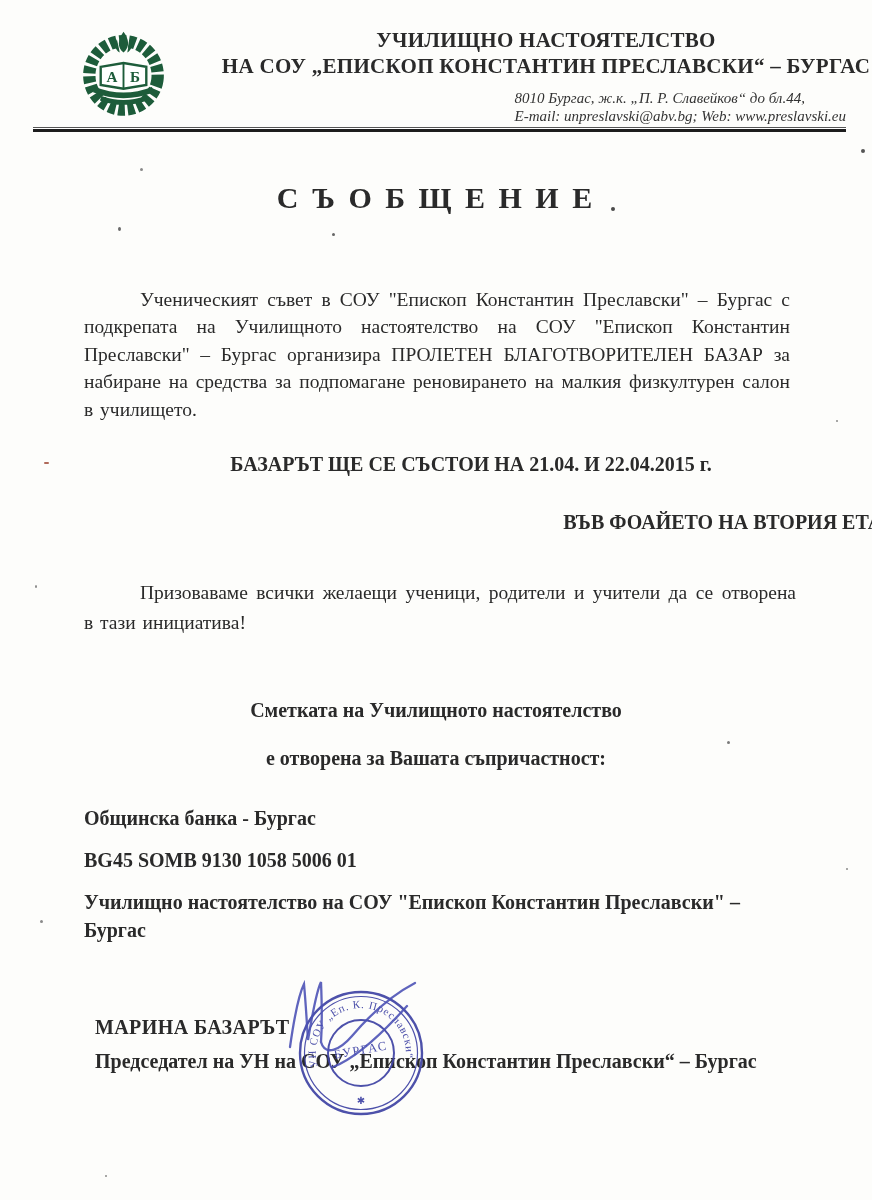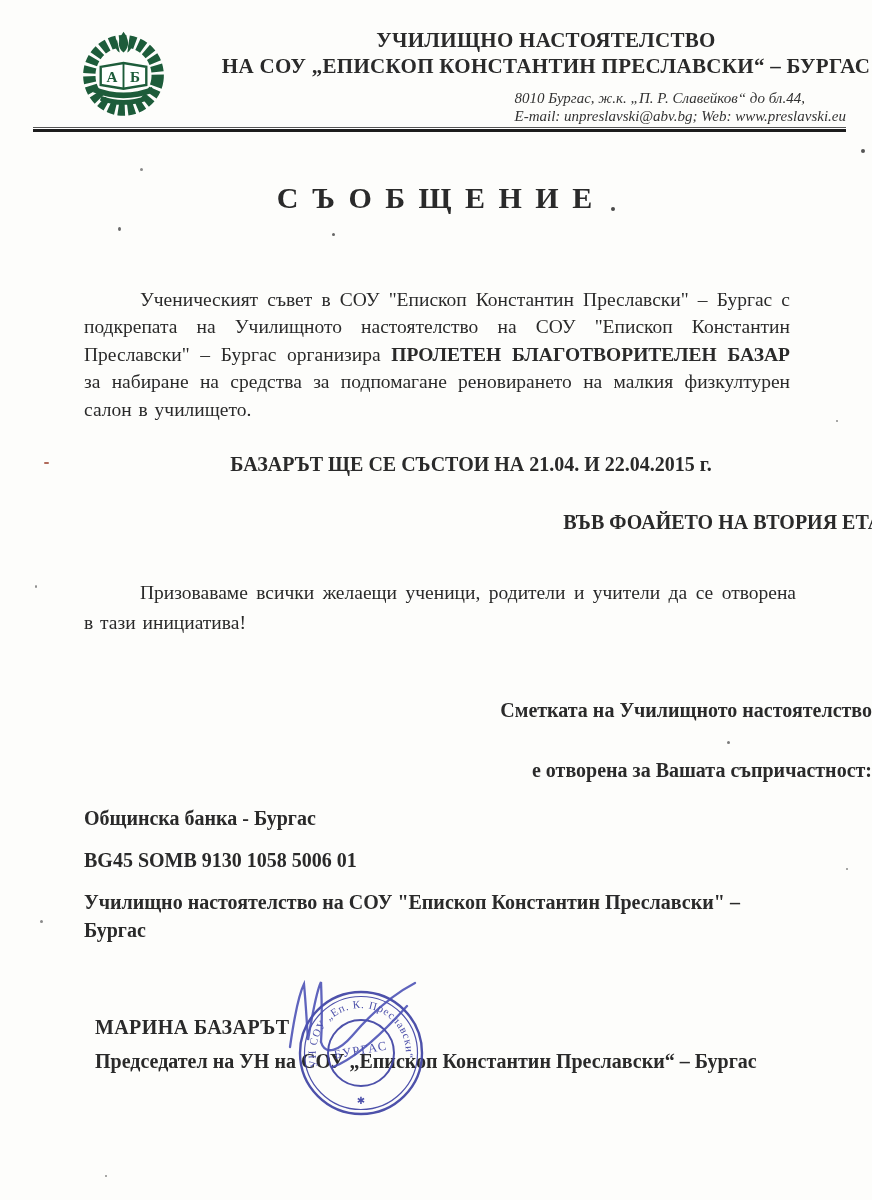--- a/index.html
+++ b/index.html
@@ -18,30 +18,30 @@
   .org{left:170px;top:27px;width:662px;text-align:center;font-weight:bold;font-size:21px;line-height:26px;letter-spacing:.3px;margin-left:45px;}
   .address{right:26px;top:89px;text-align:left;font-style:italic;font-size:15px;line-height:18px;color:#333;}
   .rule{left:33px;top:127px;width:813px;height:5px;background:linear-gradient(to bottom,#555 1px,#ffffff 1px 2px,#1d1d1d 2px);}
   
   .doc-title{left:0;top:181px;width:100%;text-align:center;font-weight:bold;font-size:30px;letter-spacing:3px;}
   .para{left:84px;width:706px;font-size:19.5px;line-height:27.6px;text-align:justify;text-indent:56px;word-spacing:2px;}
   .para1{top:266px;}
   .para2{top:558px;line-height:30px;width:712px;}
   .dates{left:0;top:450px;width:100%;text-align:center;font-weight:bold;font-size:20px;line-height:28px;padding-left:35px;}
   .dates .line2{margin-top:30px;text-align:right;}
-  .account{left:0;top:696px;width:100%;text-align:right;font-weight:bold;font-size:20px;line-height:28px;}
-  .account .line2{margin-top:32px;}
+  .account{left:0;top:696px;width:100%;text-align:center;font-weight:bold;font-size:20px;line-height:28px;}
+  .account .line2{margin-top:20px;}
   .bank{left:84px;top:804px;width:720px;font-weight:bold;font-size:20px;line-height:28px;}
   .bank div{margin-bottom:14px;}
   
   .signer-name{left:95px;top:1016px;font-weight:bold;font-size:20px;letter-spacing:.4px;}
   .signer-title{left:95px;top:1050px;width:730px;font-weight:bold;font-size:20px;}
   .stamp{left:296px;top:988px;width:130px;height:130px;opacity:.92;}
   .autograph{left:263px;top:970px;width:178px;height:128px;}
-  .bold{font-weight:bold;}
+  .bold{font-weight:normal;}
   
   .speck{position:absolute;border-radius:50%;background:#8a8a8a;}
 </style>
 </head>
 <body>
 
 <div class="page">
 
   <svg class="abs logo" viewBox="0 0 100 100" aria-hidden="true">
     <g stroke="#1d5c3a" fill="none">

